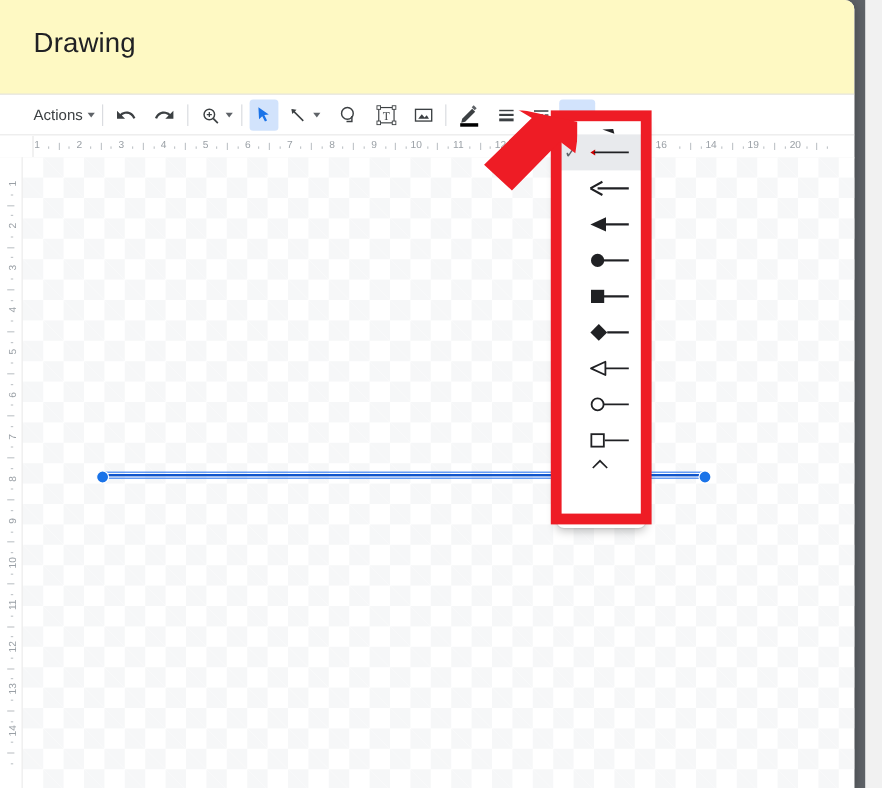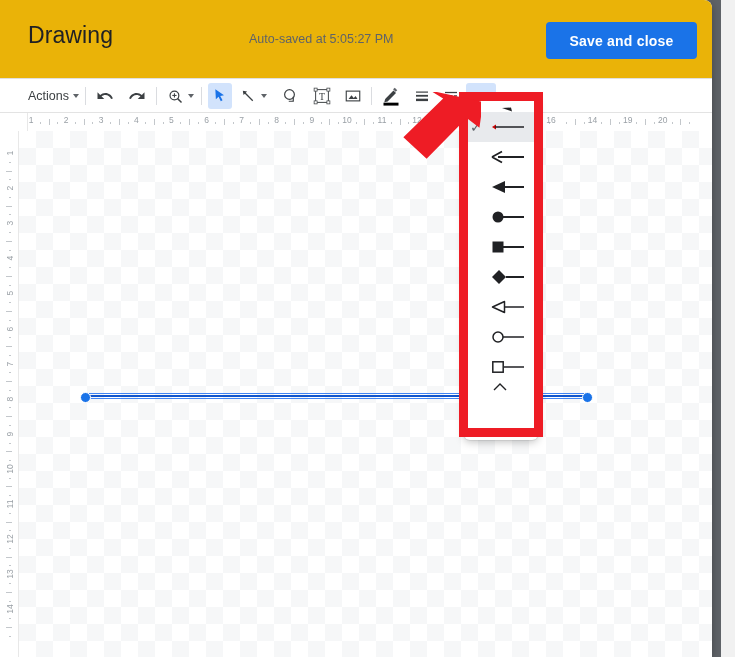--- a/index.html
+++ b/index.html
@@ -31,21 +31,21 @@
     border-bottom-right-radius: 0px;
     box-shadow: 0 2px 10px rgba(0,0,0,.3);
     overflow: hidden;
   }
 
   
   .header {
     position: absolute;
     left: 0; top: 0;
     width: 712px; height: 78px;
-    background: #eab308;
+    background: #fef9c3;
     border-bottom: 1px solid #e0e0e0;
   }
   .title {
     position: absolute;
     left: 28px; top: 22px;
     font-size: 23px;
     color: #202124;
     font-weight: 400;
     letter-spacing: .1px;
   }
@@ -289,22 +289,20 @@
 </style>
 </head>
 <body>
 
 <div id="app">
 
   <div class="dialog">
 
     <div class="header">
       <div class="title">Drawing</div>
-      <div class="autosave">Auto-saved at 5:05:27 PM</div>
-      <button class="save-btn">Save and close</button>
     </div>
 
     <div class="toolbar">
 
       <div class="tb-item" style="left:24px; padding:0 4px;">
         <span class="tb-label">Actions</span>
         <span class="caret"></span>
       </div>
 
       <div class="tb-sep" style="left:85px;"></div>

